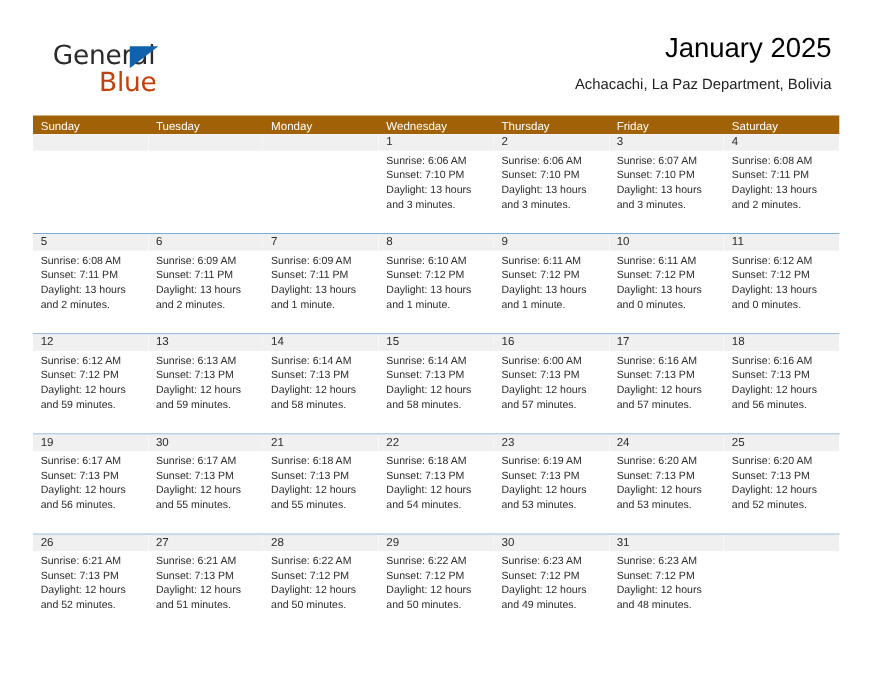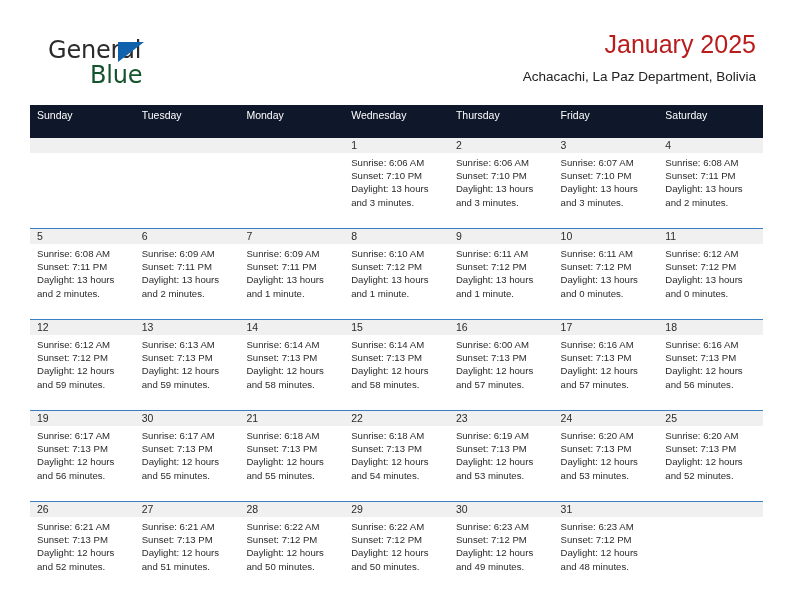--- a/index.html
+++ b/index.html
@@ -54,55 +54,55 @@
     height: 0;
     border-left: 26px solid #1162ad;
     border-bottom: 20px solid transparent;
   }
   .brand-blue {
     position: absolute;
     left: 54px;
     top: 25px;
     font-size: 24px;
     letter-spacing: -0.2px;
-    color: #14532d;
+    color: #c2410c;
     font-family: "DejaVu Sans", sans-serif;
     font-weight: 400;
   }
   .title-block {
     position: absolute;
     right: 36px;
     top: 28px;
     text-align: right;
   }
   .cal-title {
     font-size: 25px;
-    color: #b91c1c;
+    color: #000000;
     line-height: 32px;
     white-space: nowrap;
   }
   .cal-subtitle {
     font-size: 13.5px;
     color: #222222;
     line-height: 20px;
     margin-top: 7px;
     white-space: nowrap;
   }
 
   
   .calendar {
     position: absolute;
     left: 30px;
     top: 105px;
     width: 733px;
   }
   .dow-row {
     display: flex;
-    background: #0f172a;
-    height: 33px;
+    background: #a16207;
+    height: 17px;
   }
   .dow-cell {
     flex: 1 1 0;
     color: #ffffff;
     font-size: 10.5px;
     line-height: 21px;
     padding-left: 7px;
     box-sizing: border-box;
     white-space: nowrap;
   }

